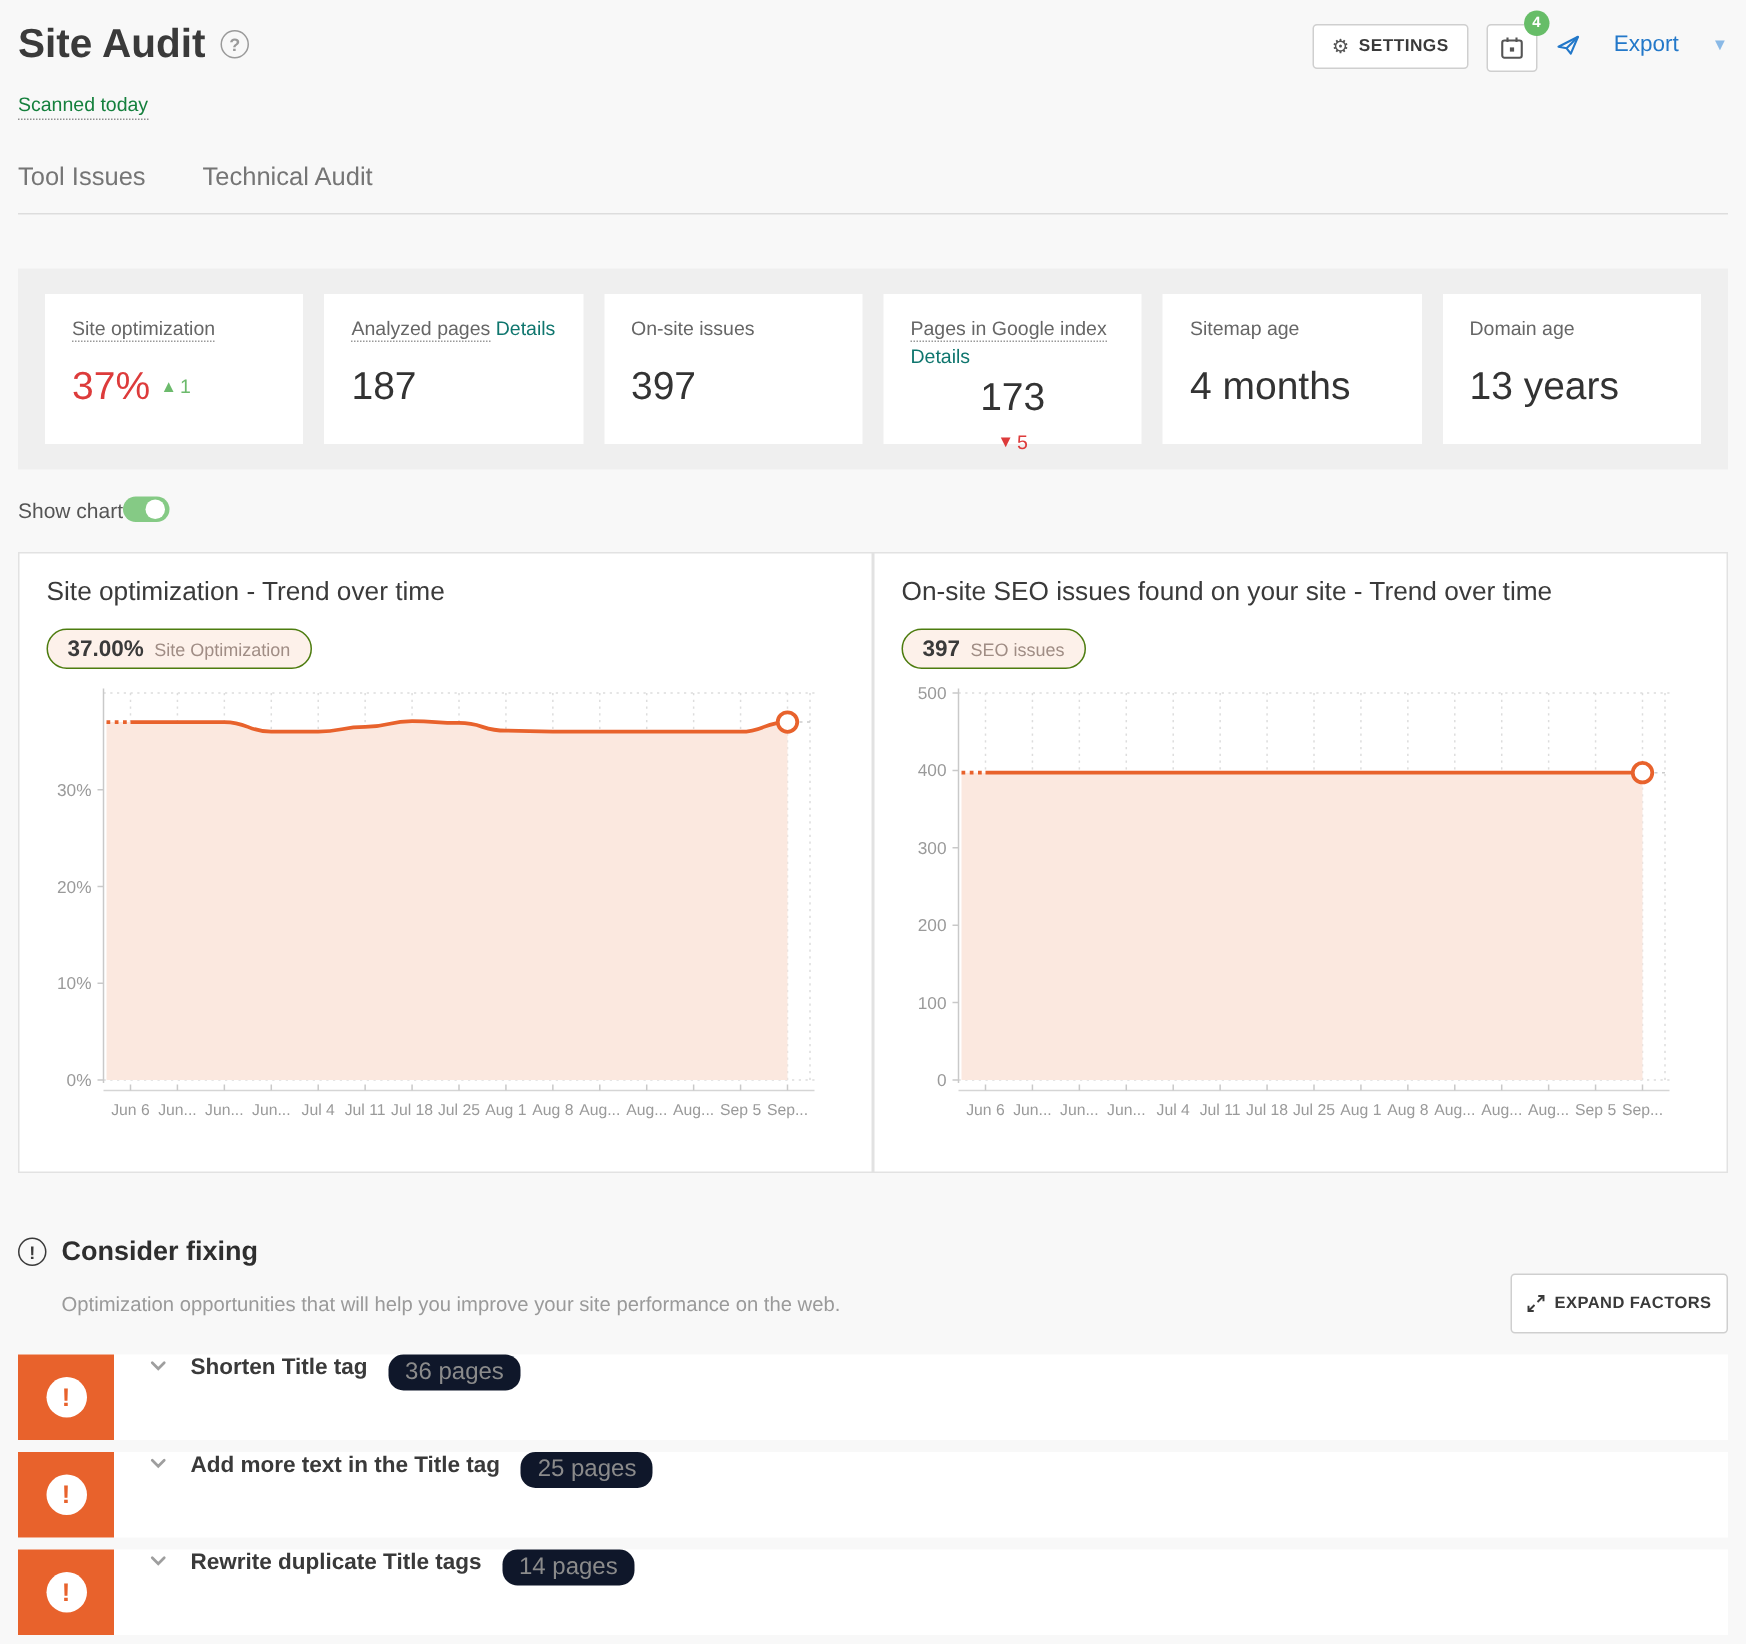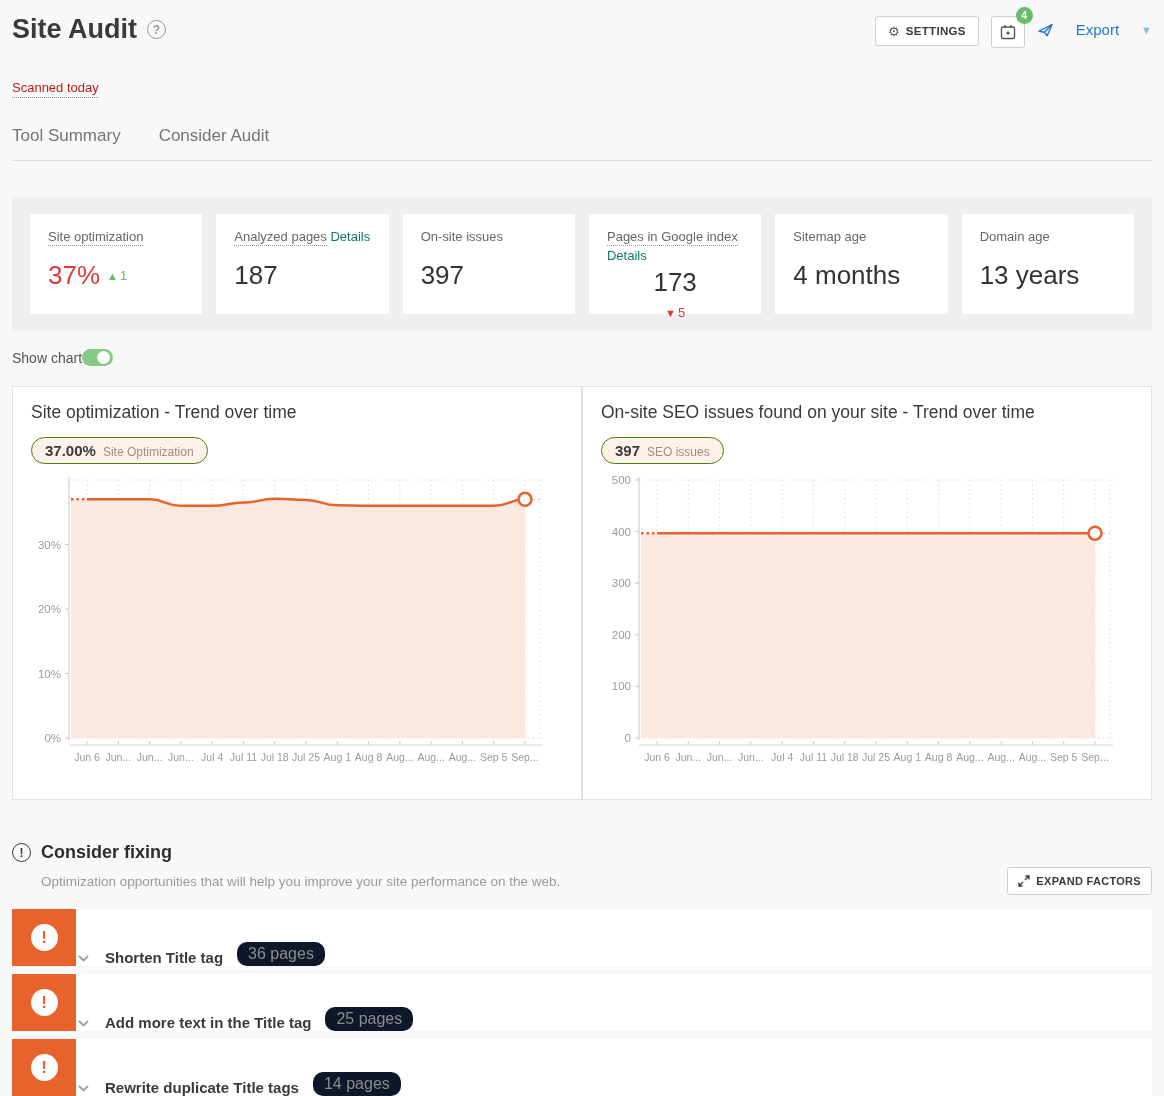--- a/index.html
+++ b/index.html
@@ -20,21 +20,21 @@
   .gear { font-size:13px; color:#555; }
   .cal-wrap { position:relative; }
   .btn-cal { width:34px; height:32px; justify-content:center; }
   .cal-badge { position:absolute; top:-9px; right:-8px; width:17px; height:17px; background:#67bd68;
                color:#fff; border-radius:50%; font-size:10px; font-weight:700;
                display:flex; align-items:center; justify-content:center; }
   .export { display:flex; align-items:center; gap:22px; color:#2378c9; font-size:15px;
             margin-top:5px; cursor:pointer; }
   .export .chev { color:#8ab9e6; font-size:11px; }
 
-  .scanned { margin-top:32px; font-size:13px; color:#b91c1c; display:inline-block;
+  .scanned { margin-top:14px; font-size:13px; color:#15803d; display:inline-block;
              border-bottom:1px dotted #8f8f8f; padding-bottom:2px; cursor:pointer; }
 
   
   .tabs { display:flex; gap:38px; margin-top:24px; border-bottom:1px solid #ddd; padding:4px 0 0 0; }
   .tab { font-size:17px; color:#757575; padding-bottom:14px; cursor:pointer; }
   .tab.active { color:#333; font-weight:700; box-shadow:inset 0 -3px 0 #0e9b9e; }
 
   
   .band { margin-top:36px; background:#efefef; padding:17px 18px; display:flex; gap:14px; }
   .card { flex:1; background:#fff; padding:13px 18px; height:100px; }
@@ -63,28 +63,28 @@
   .pill-lab { font-size:12px; color:#a08d85; }
   .chart-svg { display:block; margin-left:-6px; }
 
   
   .consider { margin-top:42px; }
   .consider-head { display:flex; align-items:center; gap:10px; font-size:18px; font-weight:700; color:#2e2e2e; }
   .warn-ic { width:19px; height:19px; border:1.6px solid #3a3a3a; border-radius:50%; font-size:12px; font-weight:700;
              display:flex; align-items:center; justify-content:center; color:#3a3a3a; }
   .consider-sub { margin-top:4px; display:flex; justify-content:space-between; align-items:center; }
   .consider-desc { padding-left:29px; font-size:13.5px; color:#9a9a9a; }
-  .btn-expand { height:28px; padding:0 10px; font-size:11px; font-weight:700; letter-spacing:.3px; }
+  .btn-expand { height:40px; padding:0 10px; font-size:11px; font-weight:700; letter-spacing:.3px; }
 
   .issues { margin-top:14px; }
   .issue-row { display:flex; align-items:stretch; background:#fff; height:57px; margin-bottom:8px; }
   .issue-flag { width:64px; flex:0 0 64px; background:#e8622c; display:flex; align-items:center; justify-content:center; }
   .flag-circle { width:27px; height:27px; background:#fff; border-radius:50%; color:#e8622c;
                  font-weight:700; font-size:17px; display:flex; align-items:center; justify-content:center; }
-  .issue-body { display:flex; align-items:flex-end; gap:14px; flex:1; cursor:pointer; }
+  .issue-body { display:flex; align-items:flex-start; padding-left:22px; gap:14px; flex:1; cursor:pointer; }
   .chev-down { color:#9e9e9e; flex:0 0 auto; display:flex; }
   .issue-title { font-size:15px; font-weight:700; color:#3a3a3a; }
   .pages-badge { background:#0f172a; color:#8b8b8b; font-size:16px; border-radius:10px; padding:3px 11px; }
 </style>
 </head>
 <body>
 
 <div class="wrap">
 
   
@@ -117,22 +117,22 @@
         <span>Export</span>
         <span class="chev">▼</span>
       </span>
     </div>
   </div>
 
   <span class="scanned">Scanned today</span>
 
   
   <div class="tabs">
-    <span class="tab">Tool Summary</span>
-    <span class="tab">Consider Audit</span>
+    <span class="tab">Tool Issues</span>
+    <span class="tab">Technical Audit</span>
   </div>
 
   
   <div class="band">
     <div class="card">
       <span class="card-label"><span class="dotted-u">Site optimization</span></span>
       <div class="card-value">
           <span class="val-red">37%</span>
         <span class="delta up">
             <span class="tri">▲</span>

